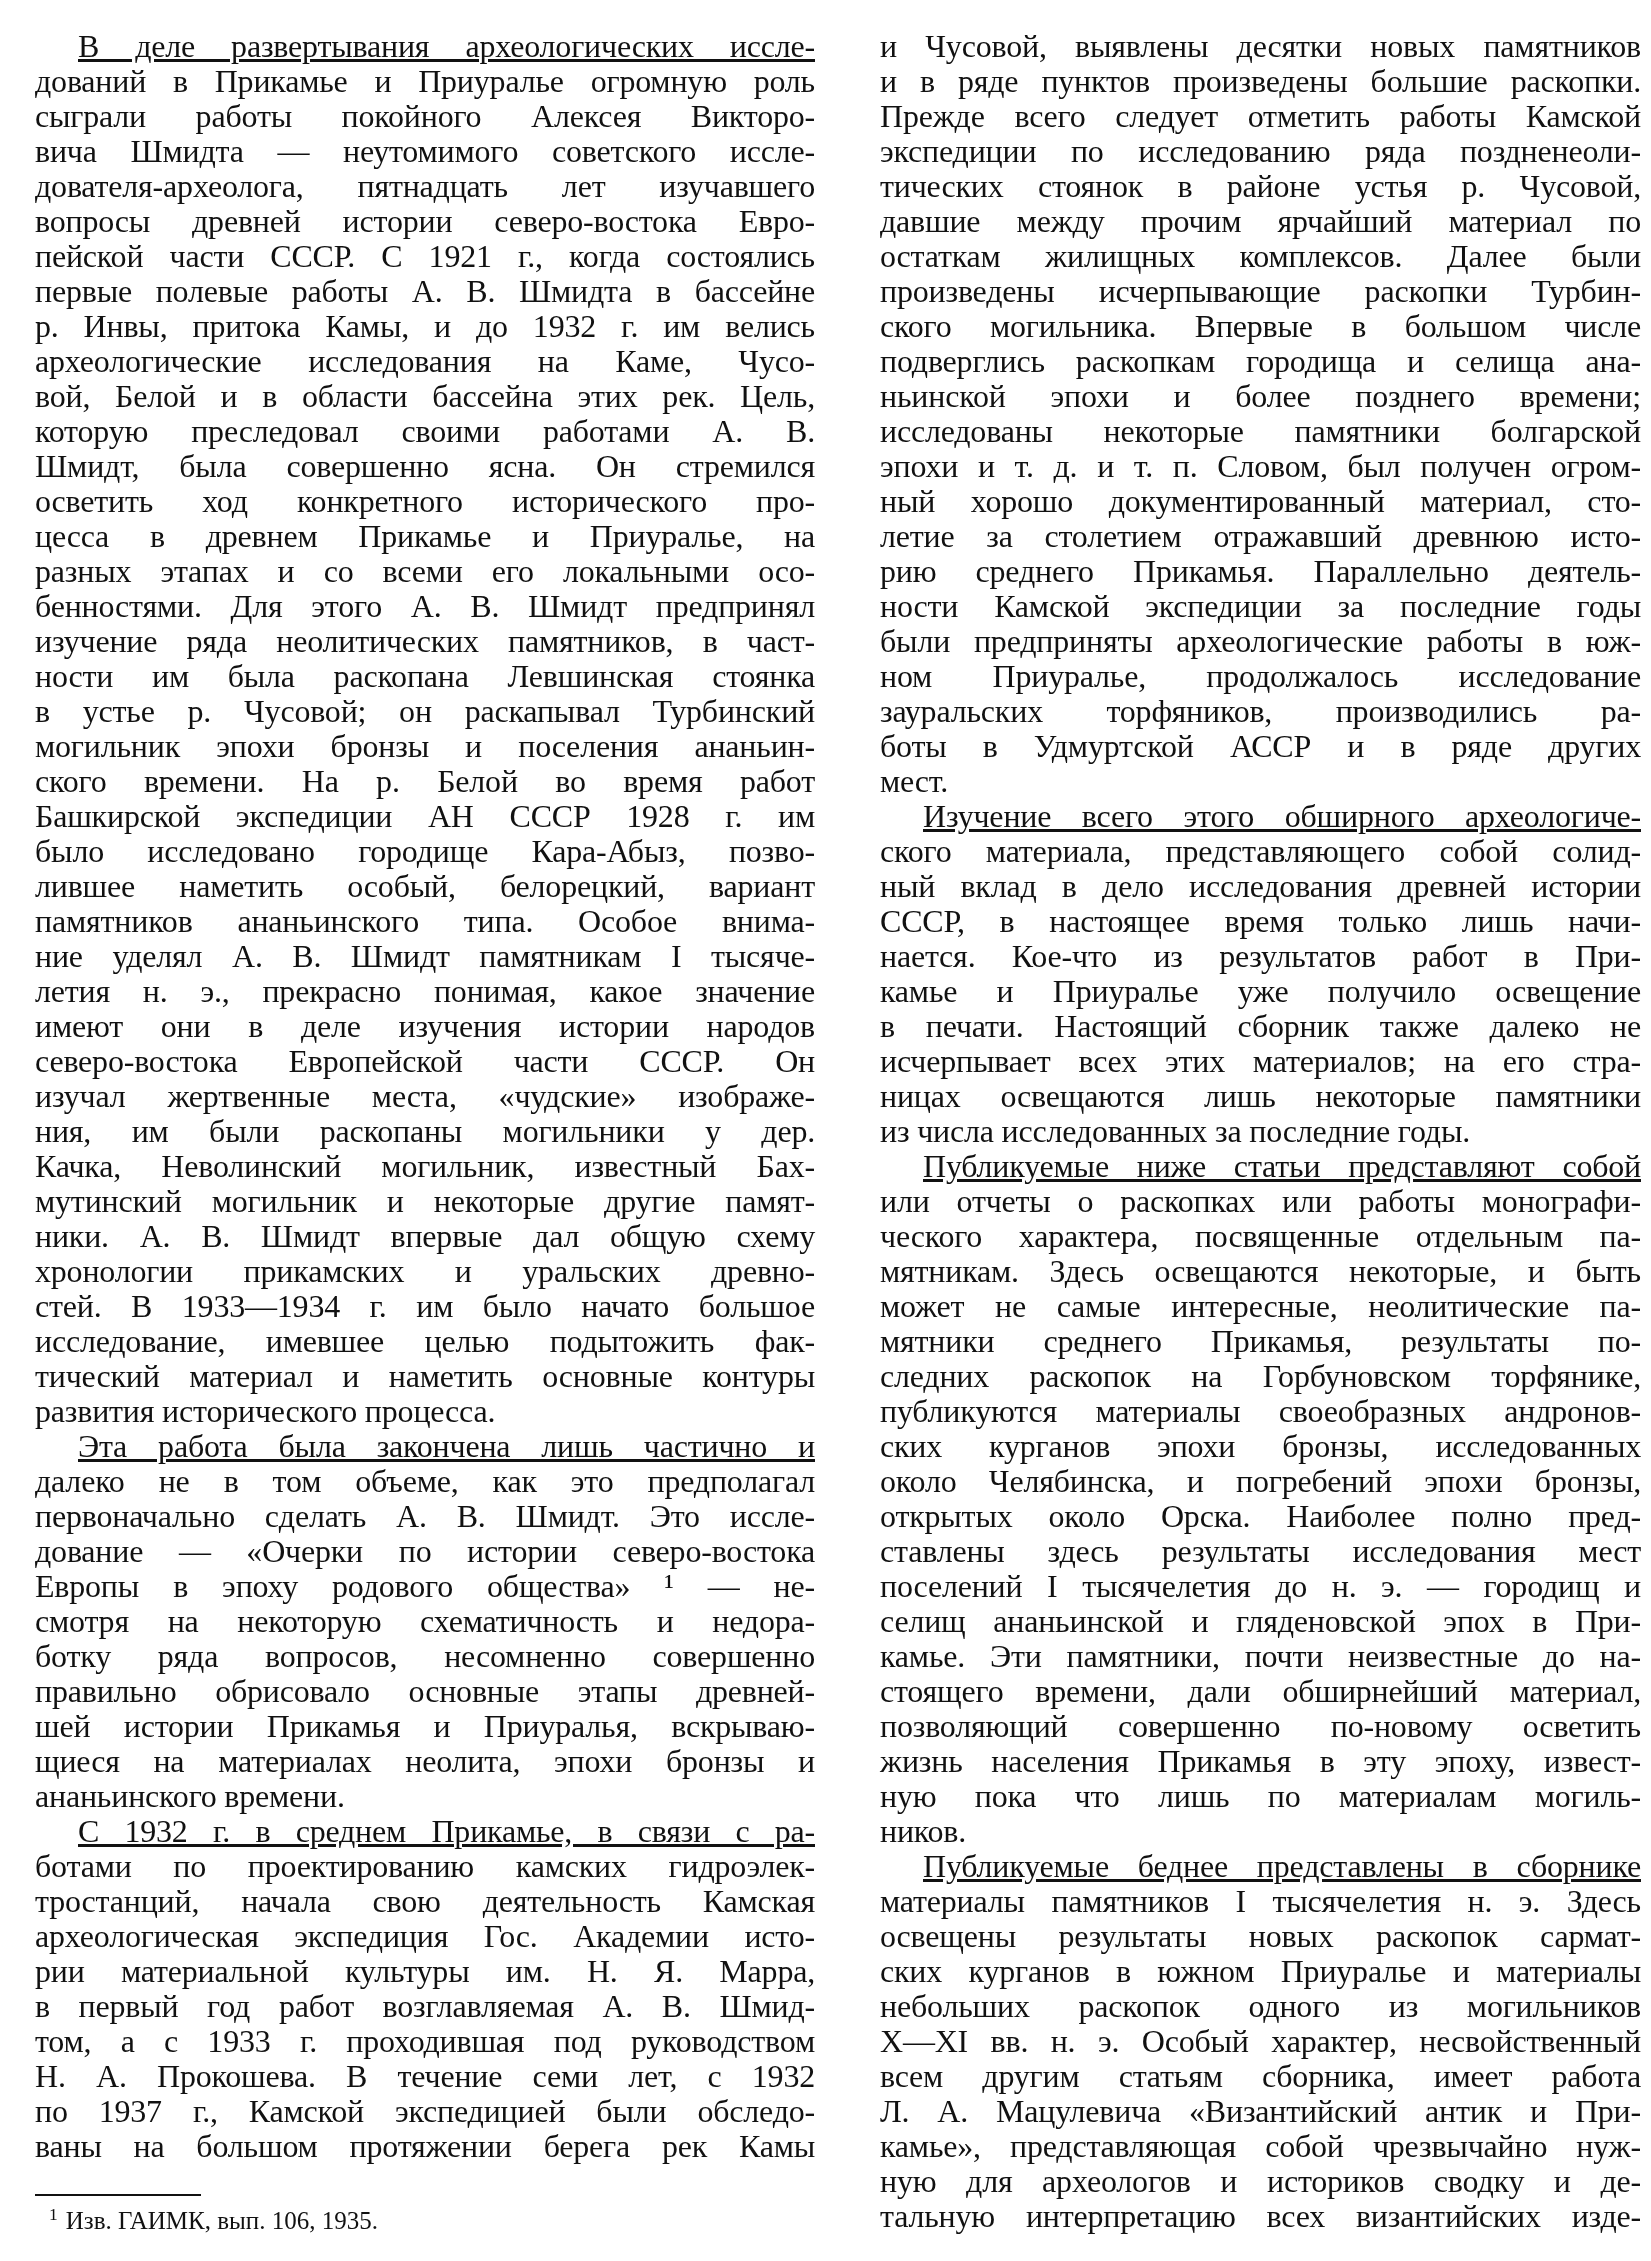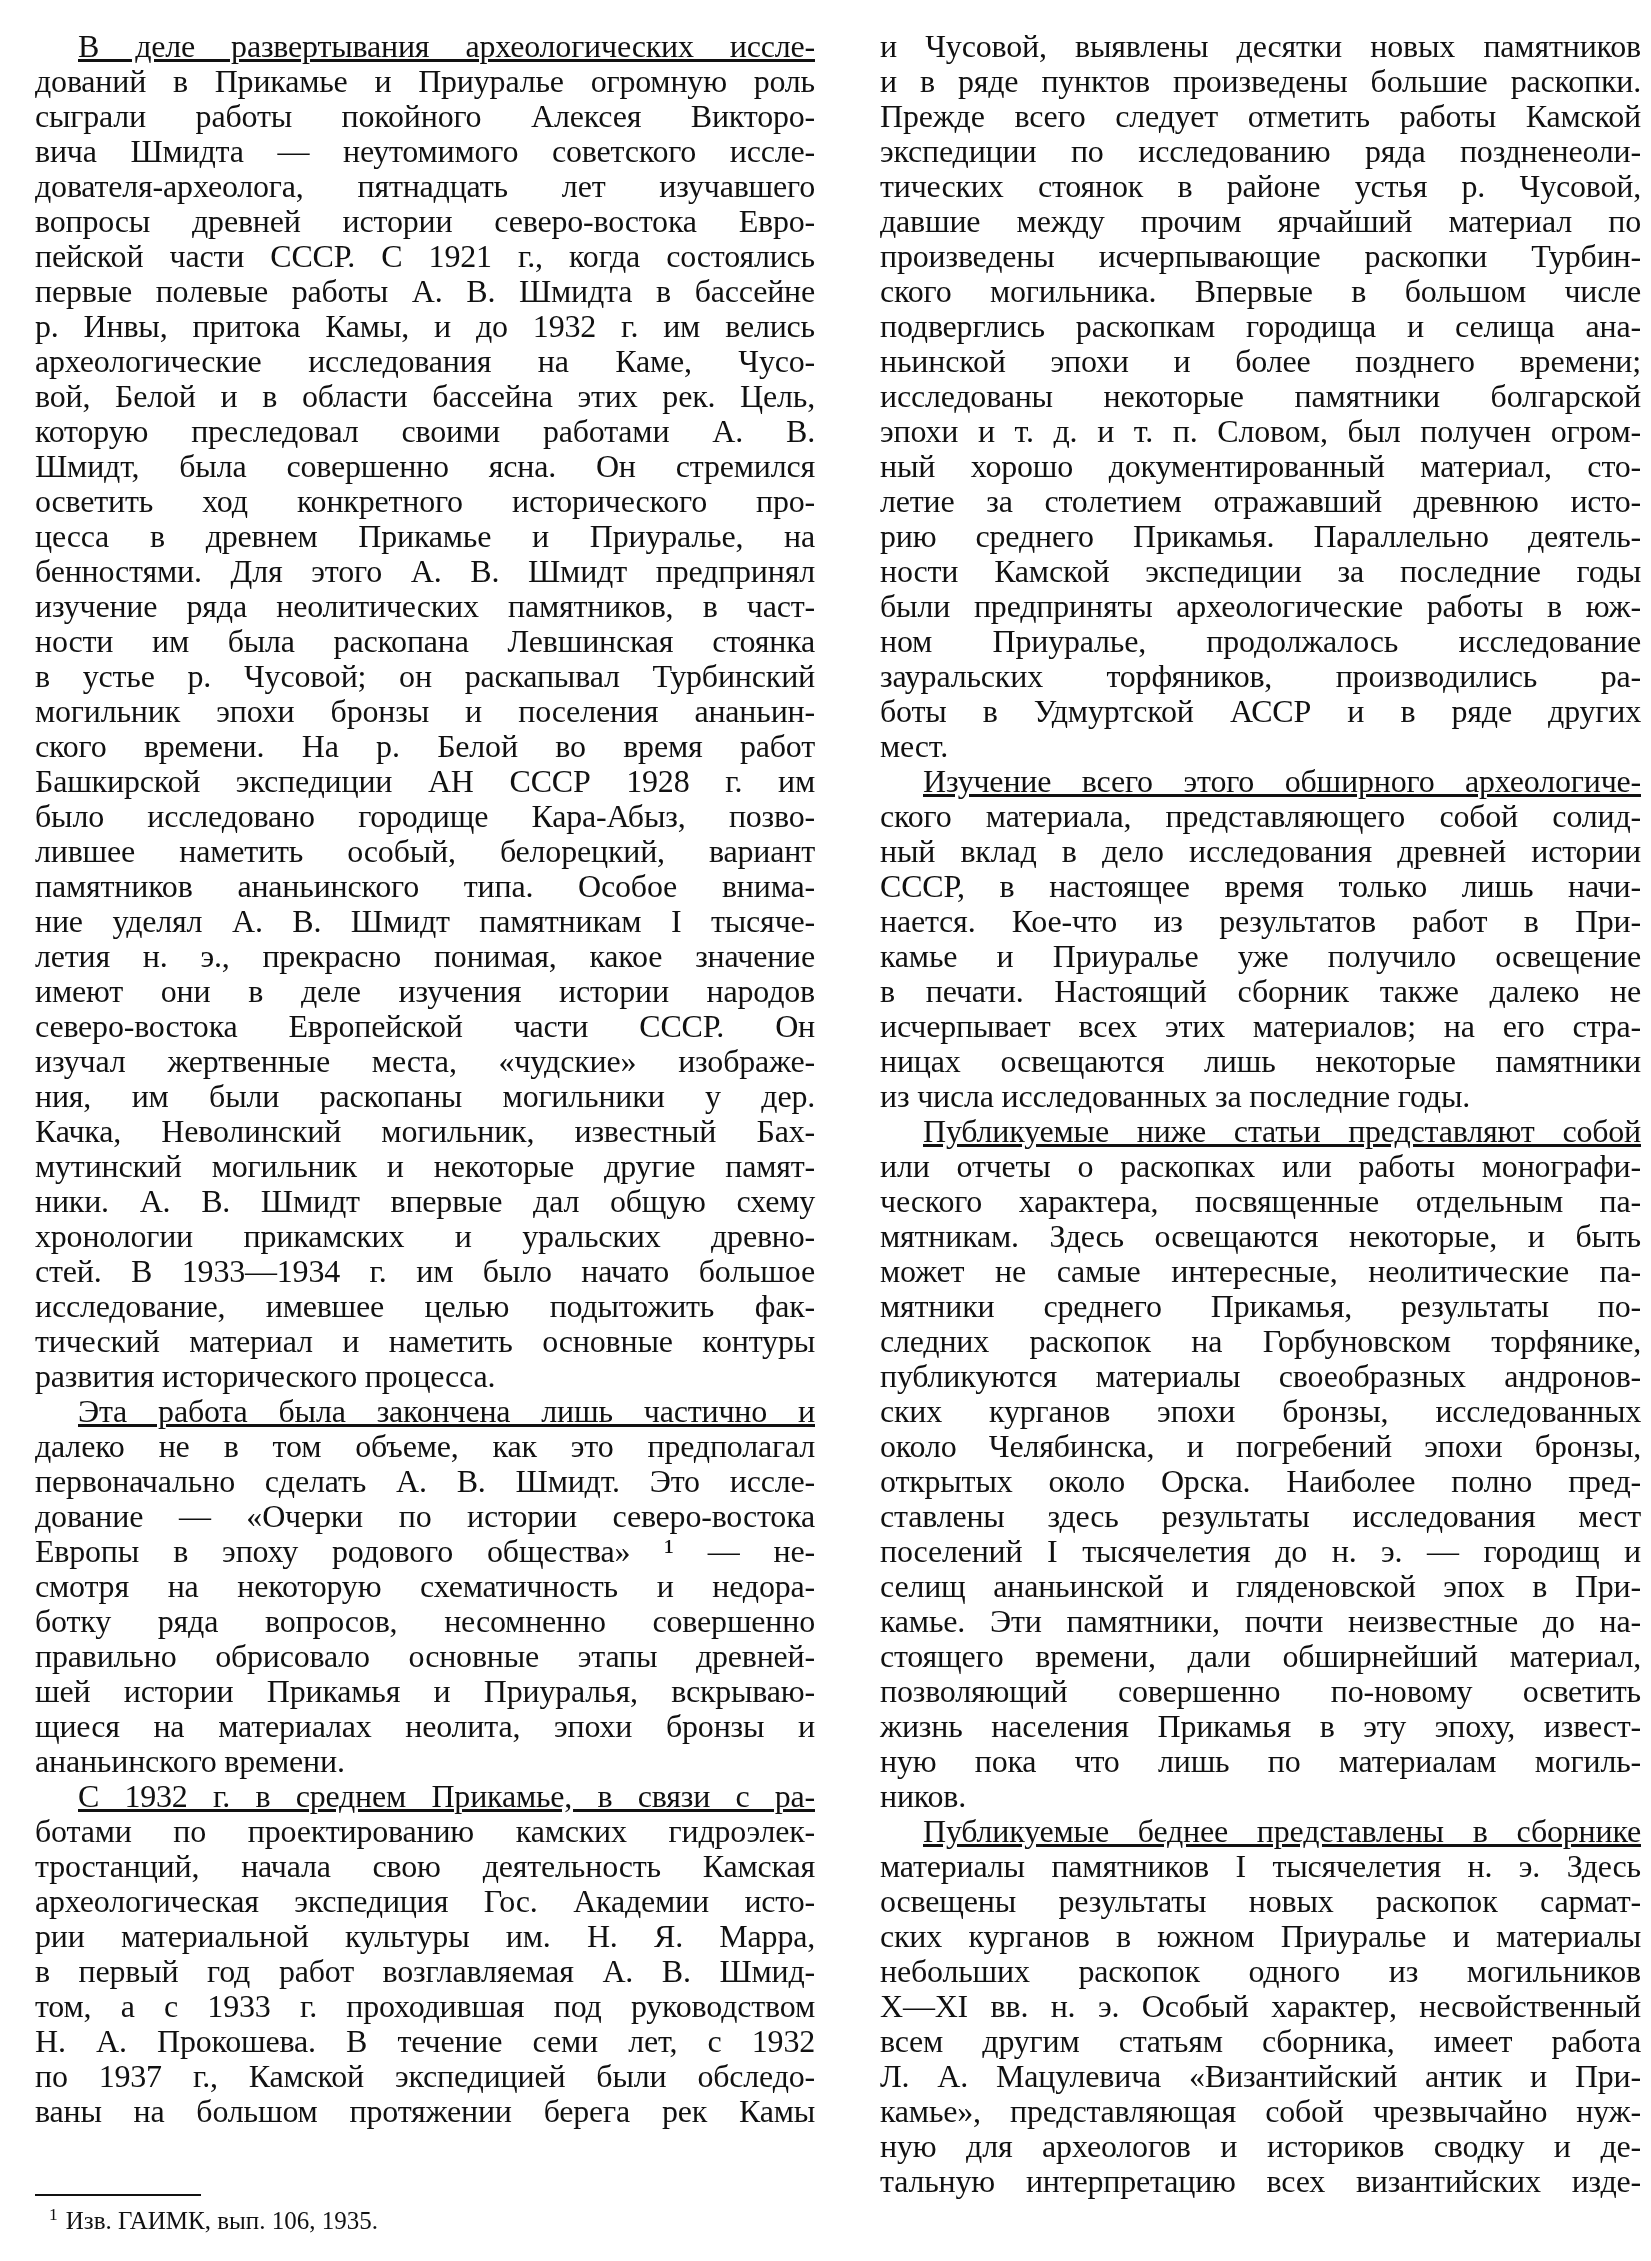--- a/index.html
+++ b/index.html
@@ -39,20 +39,21 @@
       <span class="line" style="height: 35px; line-height: 35px;">вопросы древней истории северо-востока Евро-</span>
       <span class="line" style="height: 35px; line-height: 35px;">пейской части СССР. С 1921 г., когда состоялись</span>
       <span class="line" style="height: 35px; line-height: 35px;">первые полевые работы А. В. Шмидта в бассейне</span>
       <span class="line" style="height: 35px; line-height: 35px;">р. Инвы, притока Камы, и до 1932 г. им велись</span>
       <span class="line" style="height: 35px; line-height: 35px;">археологические исследования на Каме, Чусо-</span>
       <span class="line" style="height: 35px; line-height: 35px;">вой, Белой и в области бассейна этих рек. Цель,</span>
       <span class="line" style="height: 35px; line-height: 35px;">которую преследовал своими работами А. В.</span>
       <span class="line" style="height: 35px; line-height: 35px;">Шмидт, была совершенно ясна. Он стремился</span>
       <span class="line" style="height: 35px; line-height: 35px;">осветить ход конкретного исторического про-</span>
       <span class="line" style="height: 35px; line-height: 35px;">цесса в древнем Прикамье и Приуралье, на</span>
+      <span class="line" style="height: 35px; line-height: 35px;">разных этапах и со всеми его локальными осо-</span>
       <span class="line" style="height: 35px; line-height: 35px;">бенностями. Для этого А. В. Шмидт предпринял</span>
       <span class="line" style="height: 35px; line-height: 35px;">изучение ряда неолитических памятников, в част-</span>
       <span class="line" style="height: 35px; line-height: 35px;">ности им была раскопана Левшинская стоянка</span>
       <span class="line" style="height: 35px; line-height: 35px;">в устье р. Чусовой; он раскапывал Турбинский</span>
       <span class="line" style="height: 35px; line-height: 35px;">могильник эпохи бронзы и поселения ананьин-</span>
       <span class="line" style="height: 35px; line-height: 35px;">ского времени. На р. Белой во время работ</span>
       <span class="line" style="height: 35px; line-height: 35px;">Башкирской экспедиции АН СССР 1928 г. им</span>
       <span class="line" style="height: 35px; line-height: 35px;">было исследовано городище Кара-Абыз, позво-</span>
       <span class="line" style="height: 35px; line-height: 35px;">лившее наметить особый, белорецкий, вариант</span>
       <span class="line" style="height: 35px; line-height: 35px;">памятников ананьинского типа. Особое внима-</span>
@@ -92,20 +93,21 @@
       <span class="line" style="height: 35px; line-height: 35px;">по 1937 г., Камской экспедицией были обследо-</span>
       <span class="line" style="height: 35px; line-height: 35px;">ваны на большом протяжении берега рек Камы</span>
     </div>
   <div class="col col-right" id="right-col">
       <span class="line" style="height: 35px; line-height: 35px;">и Чусовой, выявлены десятки новых памятников</span>
       <span class="line" style="height: 35px; line-height: 35px;">и в ряде пунктов произведены большие раскопки.</span>
       <span class="line" style="height: 35px; line-height: 35px;">Прежде всего следует отметить работы Камской</span>
       <span class="line" style="height: 35px; line-height: 35px;">экспедиции по исследованию ряда поздненеоли-</span>
       <span class="line" style="height: 35px; line-height: 35px;">тических стоянок в районе устья р. Чусовой,</span>
       <span class="line" style="height: 35px; line-height: 35px;">давшие между прочим ярчайший материал по</span>
+      <span class="line" style="height: 35px; line-height: 35px;">остаткам жилищных комплексов. Далее были</span>
       <span class="line" style="height: 35px; line-height: 35px;">произведены исчерпывающие раскопки Турбин-</span>
       <span class="line" style="height: 35px; line-height: 35px;">ского могильника. Впервые в большом числе</span>
       <span class="line" style="height: 35px; line-height: 35px;">подверглись раскопкам городища и селища ана-</span>
       <span class="line" style="height: 35px; line-height: 35px;">ньинской эпохи и более позднего времени;</span>
       <span class="line" style="height: 35px; line-height: 35px;">исследованы некоторые памятники болгарской</span>
       <span class="line" style="height: 35px; line-height: 35px;">эпохи и т. д. и т. п. Словом, был получен огром-</span>
       <span class="line" style="height: 35px; line-height: 35px;">ный хорошо документированный материал, сто-</span>
       <span class="line" style="height: 35px; line-height: 35px;">летие за столетием отражавший древнюю исто-</span>
       <span class="line" style="height: 35px; line-height: 35px;">рию среднего Прикамья. Параллельно деятель-</span>
       <span class="line" style="height: 35px; line-height: 35px;">ности Камской экспедиции за последние годы</span>

